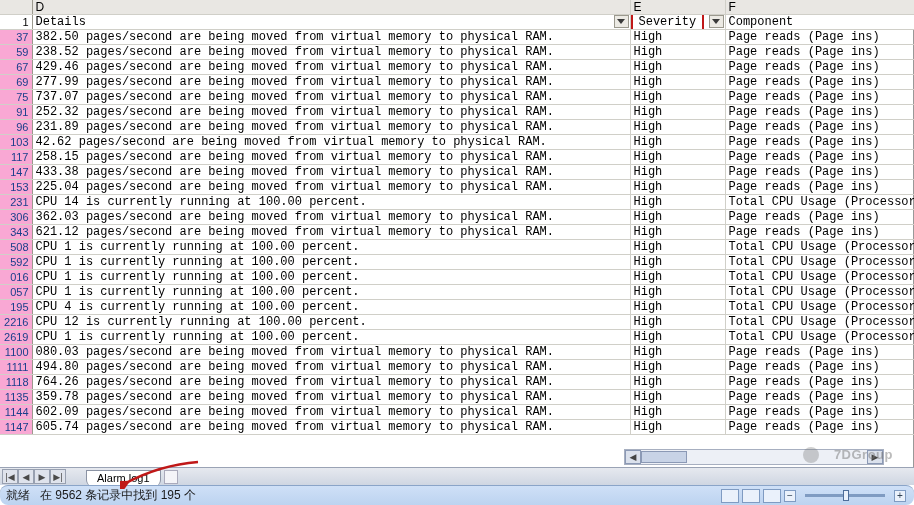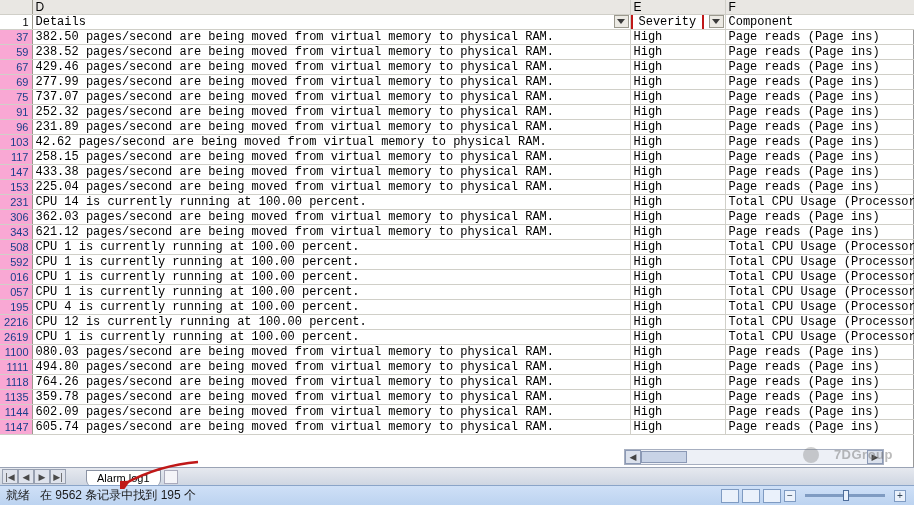--- a/index.html
+++ b/index.html
@@ -16,21 +16,21 @@
   .filter-btn { position: absolute; right: 1px; top: 0; width: 15px; height: 13px; background: #eceae4; border: 1px solid #9b998e; display: flex; align-items: center; justify-content: center; }
   .filter-btn::after { content: ""; border-left: 4px solid transparent; border-right: 4px solid transparent; border-top: 5px solid #3a3a3a; }
   .filter-btn.filtered::before { content: ""; position: absolute; width: 6px; height: 5px; background: #fff; border: 1px solid #3a3a3a; top: 1px; left: 1px; display: none; }
   .severity-highlight { border: 2px solid #c01818 !important; padding: 0 6px; }
   .hdr-row th, .hdr-row td { background: #fff; color: #000; }
   .sheet-tabs { position: absolute; left: 0; bottom: 20px; height: 18px; width: 914px; background: linear-gradient(#e6e9ef, #cfd6e2); display: flex; align-items: center; font-family: Tahoma, sans-serif; font-size: 11px; border-top: 1px solid #9aa3b5; }
   .tab-nav { display: flex; padding-left: 2px; }
   .tab-nav-btn { width: 16px; height: 15px; background: #dfe3ec; border: 1px solid #98a0b0; margin-right: 0; display: flex; align-items: center; justify-content: center; color: #4a4a4a; font-size: 9px; }
   .tab { margin-left: 20px; padding: 1px 10px; background: #fff; border: 1px solid #8b93a4; border-bottom: none; border-radius: 0 0 6px 6px; color: #000; height: 16px; display: flex; align-items: center; transform: translateY(1px); }
   .tab-ext { width: 14px; height: 14px; margin-left: 3px; border: 1px solid #aab; background: #f4f4f8; }
-  .status-bar { position: absolute; left: 0; bottom: 0; width: 914px; height: 20px; background: linear-gradient(#cfe0f7, #bcd3f0); display: flex; align-items: center; font-family: "SimSun", Tahoma, sans-serif; font-size: 12px; color: #1a1a1a; border-top: 1px solid #8aa4c8; }
+  .status-bar { position: absolute; left: 0; bottom: 0; width: 914px; height: 20px; background: linear-gradient(#cfe0f7, #bcd3f0); display: flex; align-items: center; font-family: "SimSun", Tahoma, sans-serif; font-size: 12px; color: #1a1a1a; border-top: 1px solid #8aa4c8; border-radius: 8px; }
   .status-left { padding-left: 6px; display: flex; align-items: center; gap: 10px; }
   .status-right { margin-left: auto; display: flex; align-items: center; gap: 3px; padding-right: 8px; }
   .view-btn { width: 18px; height: 14px; background: #eaf1fb; border: 1px solid #7f9bc2; }
   .zoom-track { width: 80px; height: 3px; background: #7f9bc2; position: relative; margin: 0 6px; }
   .zoom-thumb { position: absolute; left: 38px; top: -4px; width: 6px; height: 11px; background: #eaf1fb; border: 1px solid #4e6d9a; }
   .zoom-btn { width: 12px; height: 12px; border: 1px solid #7f9bc2; background: #eaf1fb; display: flex; align-items: center; justify-content: center; font-size: 10px; line-height: 1; color: #345; }
   .arrow-annot { position: absolute; left: 120px; bottom: 16px; width: 80px; height: 30px; pointer-events: none; }
   .watermark { position: absolute; right: 21px; bottom: 42px; font-family: Arial, sans-serif; font-size: 13px; color: rgba(120,120,120,0.5); font-weight: bold; letter-spacing: 0.5px; pointer-events: none; display: flex; align-items: flex-start; gap: 15px; }
   .wm-icon { width: 16px; height: 16px; border-radius: 50%; background: rgba(120,120,120,0.35); }
   .hscroll { position: absolute; right: 30px; bottom: 20px; height: 16px; width: 260px; background: #e2e6ee; border: 1px solid #a7afc0; }

